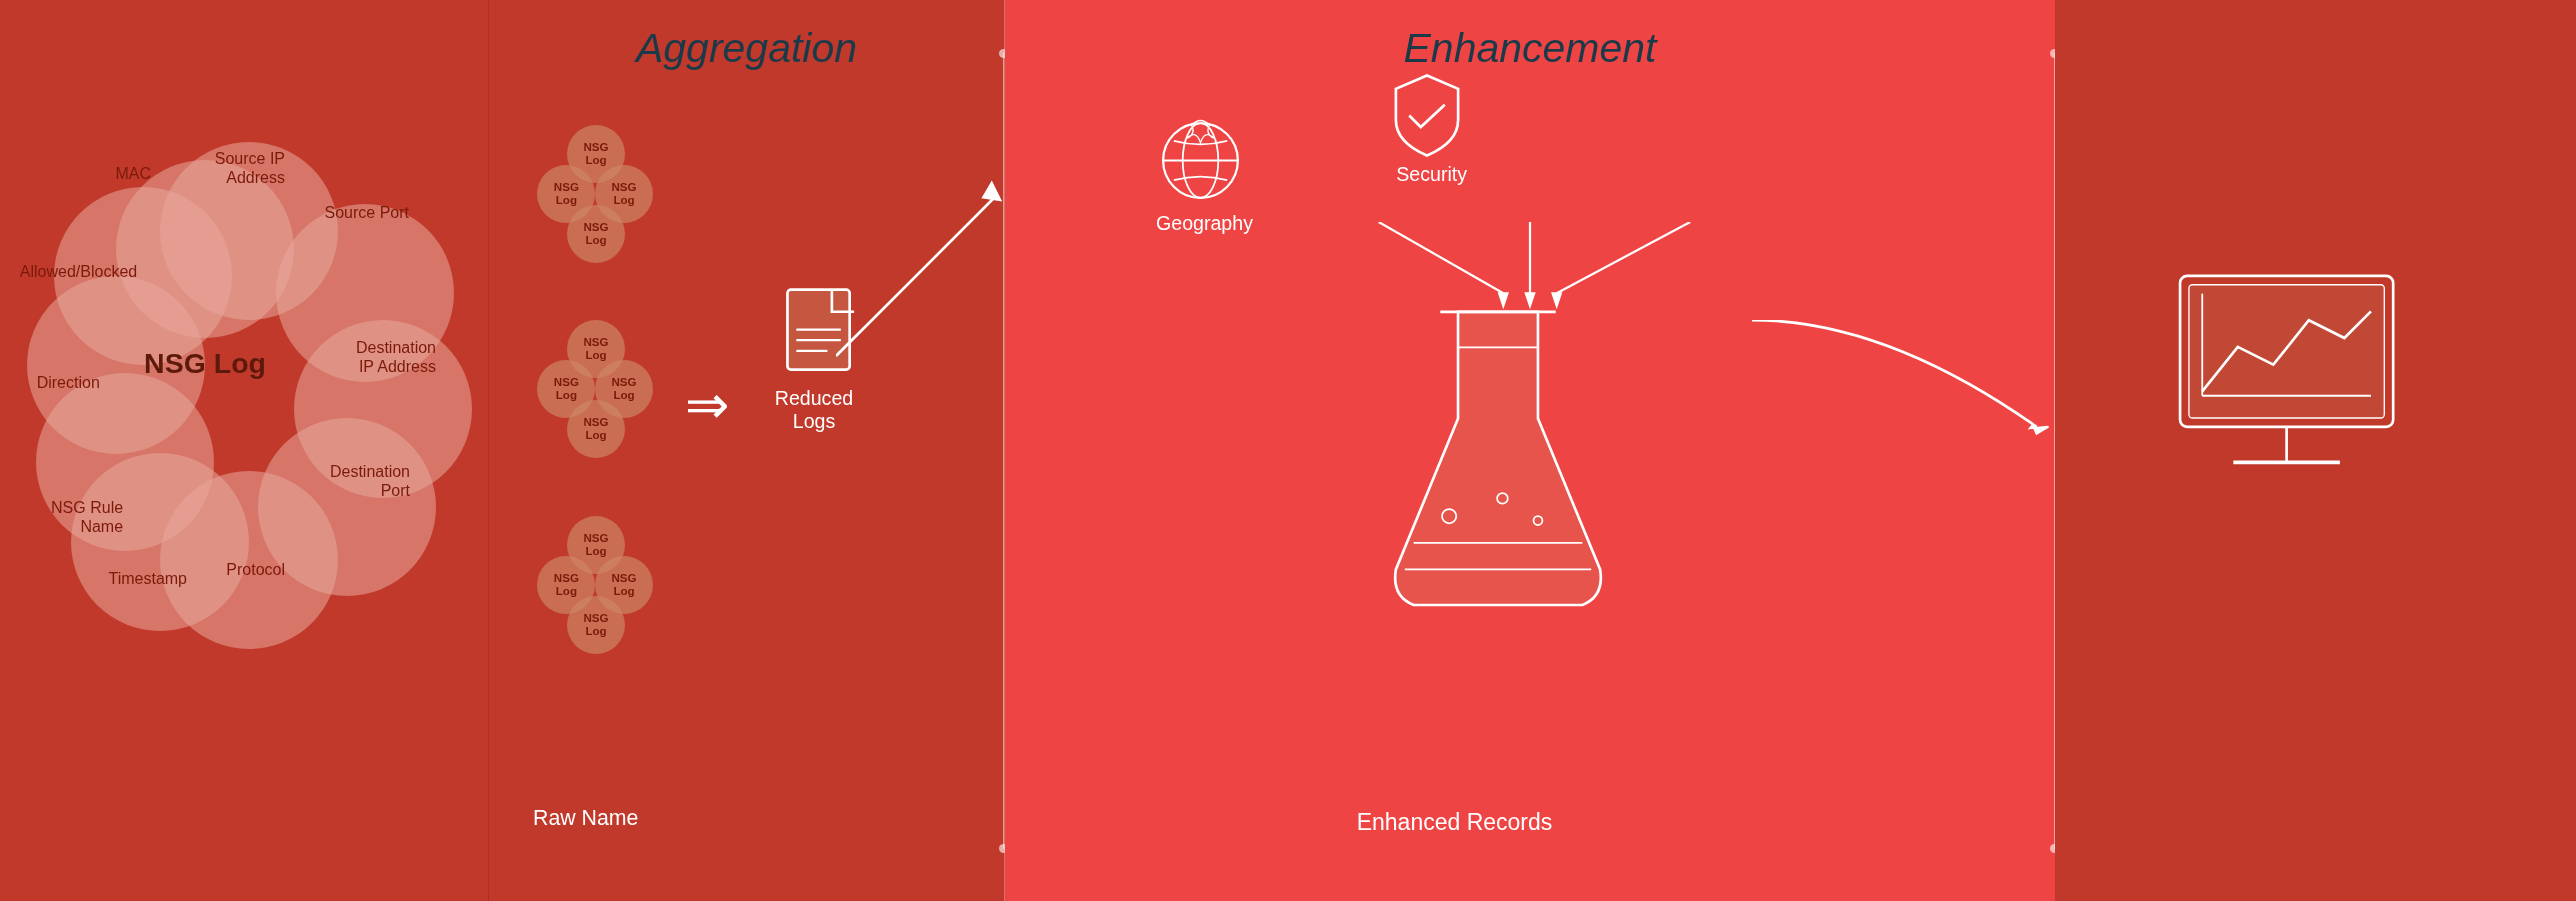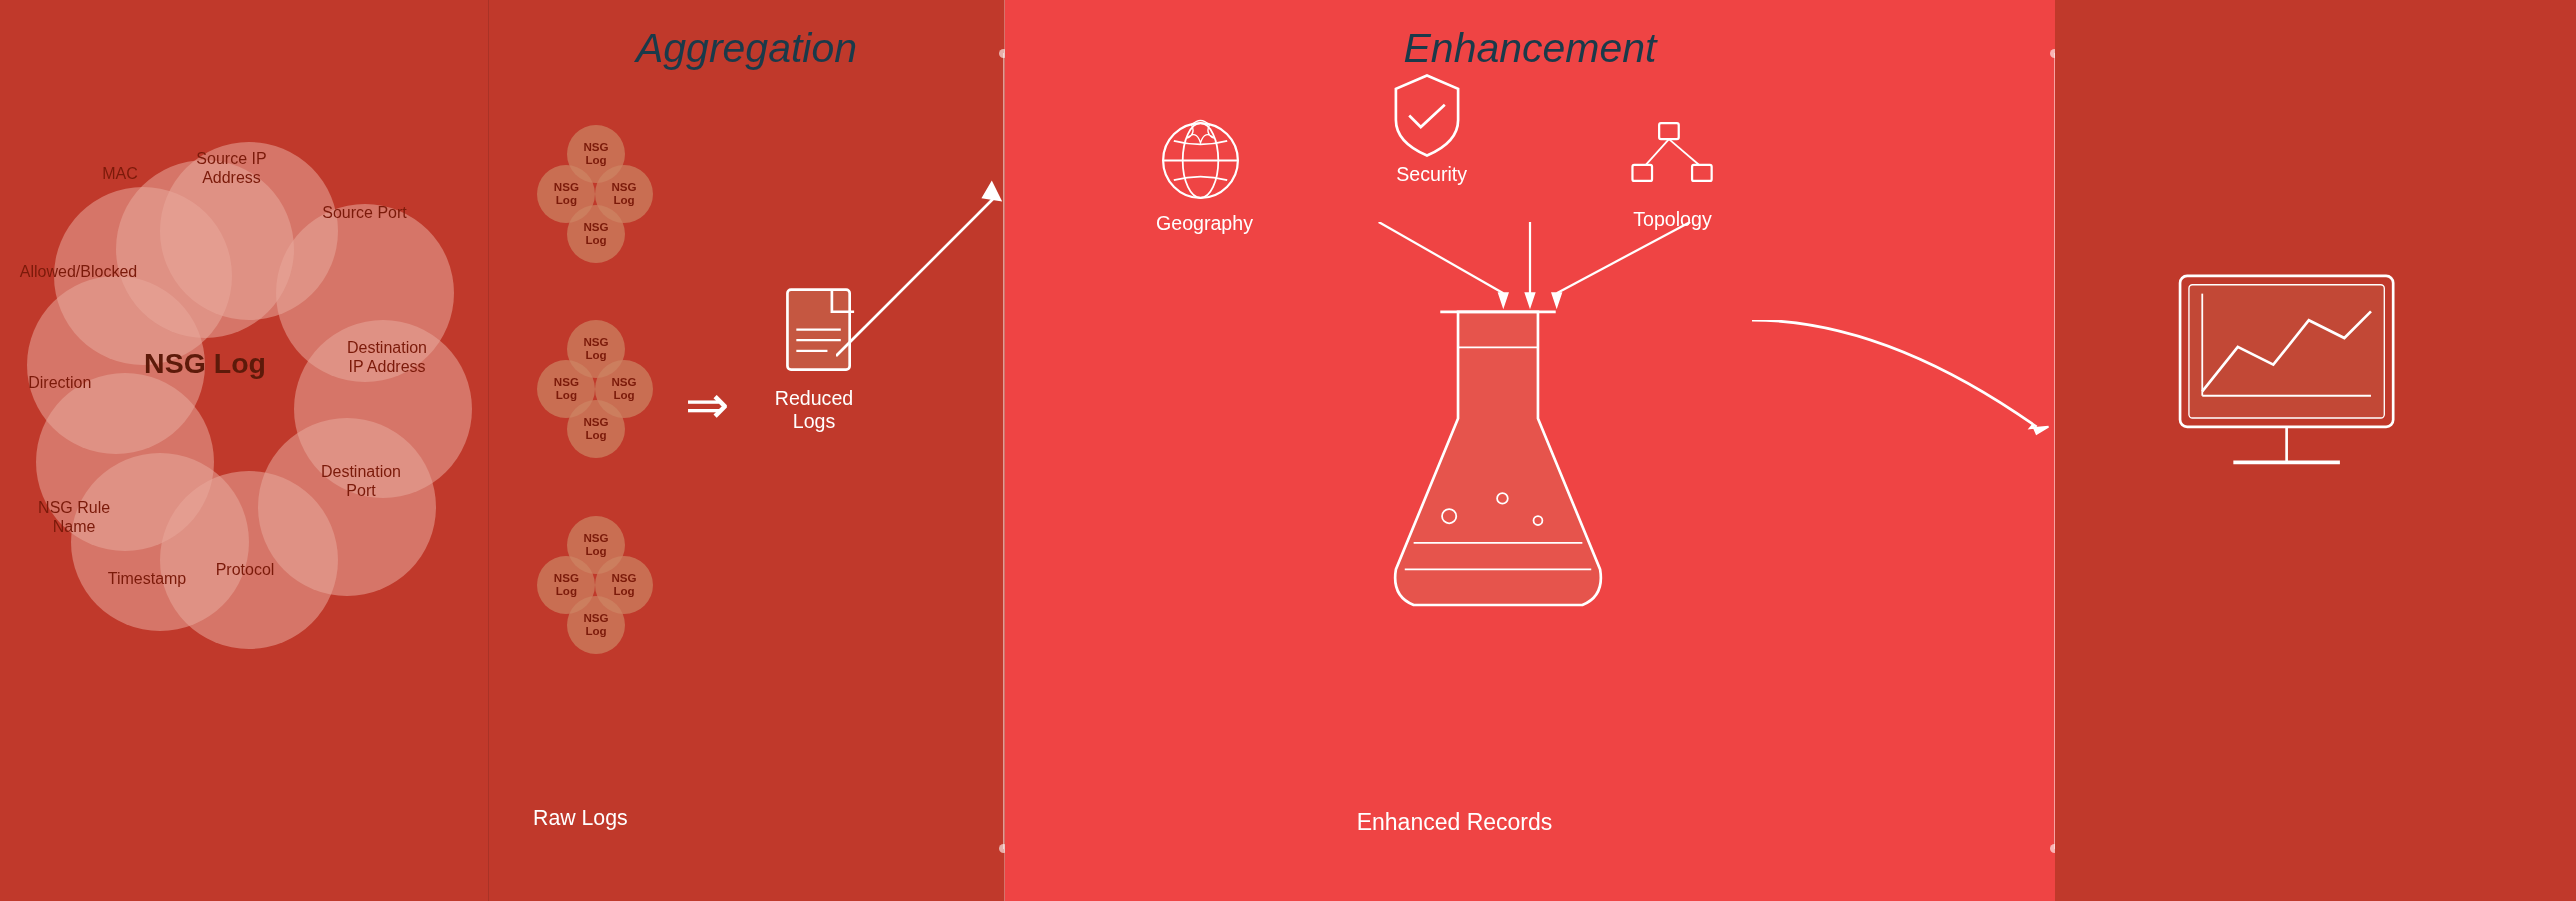--- a/index.html
+++ b/index.html
@@ -46,21 +46,21 @@
       border-radius: 50%;
       background-color: rgba(231, 168, 155, 0.55);
       border: none;
     }
 
     .circle-label {
       position: absolute;
       color: #7b1a0a;
       font-size: 16px;
       font-weight: 500;
-      text-align: center;
+      text-align: right;
       line-height: 1.2;
     }
 
     .nsg-log-center {
       position: absolute;
       color: #5d1a0a;
       font-size: 28.5px;
       font-weight: 600;
       text-align: center;
     }
@@ -222,21 +222,21 @@
 
   <div style="position:absolute;top:516px;left:44px;">
     <div style="position:relative;width:125px;height:142px;">
       <div class="nsg-bubble" style="width:58px;height:58px;top:0;left:34px;">NSG<br>Log</div>
       <div class="nsg-bubble" style="width:58px;height:58px;top:40px;left:4.4px;">NSG<br>Log</div>
       <div class="nsg-bubble" style="width:58px;height:58px;top:40px;left:62px;">NSG<br>Log</div>
       <div class="nsg-bubble" style="width:58px;height:58px;top:80px;left:34px;">NSG<br>Log</div>
     </div>
   </div>
 
-  <div style="position:absolute;bottom:71px;left:44px;color:white;font-size:21.3px;">Raw Logs</div>
+  <div style="position:absolute;bottom:71px;left:44px;color:white;font-size:21.3px;">Raw Name</div>
 
   <div style="position:absolute;top:374px;left:196px;color:white;font-size:53px;">⇒</div>
 
   <div style="position:absolute;top:285px;left:294px;">
     <svg width="80" height="98" viewBox="0 0 90 110">
       <rect x="5" y="5" width="70" height="90" rx="4" ry="4" stroke="white" stroke-width="3" fill="rgba(205,133,100,0.4)"></rect>
       <polyline points="55,5 55,30 80,30" stroke="white" stroke-width="3" fill="none"></polyline>
       <line x1="15" y1="50" x2="65" y2="50" stroke="white" stroke-width="2.5"></line>
       <line x1="15" y1="62" x2="65" y2="62" stroke="white" stroke-width="2.5"></line>
       <line x1="15" y1="74" x2="50" y2="74" stroke="white" stroke-width="2.5"></line>
@@ -275,35 +275,20 @@
 
   <div style="position:absolute;top:71px;left:382px;">
     
     <svg width="80" height="89" viewBox="0 0 90 100">
       <path d="M 45 5 L 80 20 L 80 55 Q 80 80 45 95 Q 10 80 10 55 L 10 20 Z" stroke="white" stroke-width="3" fill="none"></path>
       <path d="M 25 50 L 38 63 L 65 38" stroke="white" stroke-width="3" fill="none"></path>
     </svg>
     <div style="color:white;font-size:19.6px;text-align:right;">Security</div>
   </div>
 
-  <div style="position:absolute;top:116px;left:623px;">
-    
-    <svg width="89" height="89" viewBox="0 0 100 100">
-
-      <rect x="35" y="8" width="22" height="18" rx="2" stroke="white" stroke-width="2.5" fill="none"></rect>
-
-      <rect x="5" y="55" width="22" height="18" rx="2" stroke="white" stroke-width="2.5" fill="none"></rect>
-
-      <rect x="72" y="55" width="22" height="18" rx="2" stroke="white" stroke-width="2.5" fill="none"></rect>
-
-      <line x1="46" y1="26" x2="20" y2="55" stroke="white" stroke-width="2"></line>
-      <line x1="46" y1="26" x2="80" y2="55" stroke="white" stroke-width="2"></line>
-    </svg>
-    <div style="color:white;font-size:19.6px;text-align:center;">Topology</div>
-  </div>
 
   <div style="position:absolute;top:222px;left:347px;">
     <svg width="356" height="89" viewBox="0 0 400 100">
 
       <line x1="30" y1="0" x2="170" y2="80" stroke="white" stroke-width="2.5"></line>
       <polygon points="165,80 175,80 170,95" fill="white"></polygon>
 
       <line x1="200" y1="0" x2="200" y2="80" stroke="white" stroke-width="2.5"></line>
       <polygon points="195,80 205,80 200,95" fill="white"></polygon>
 

